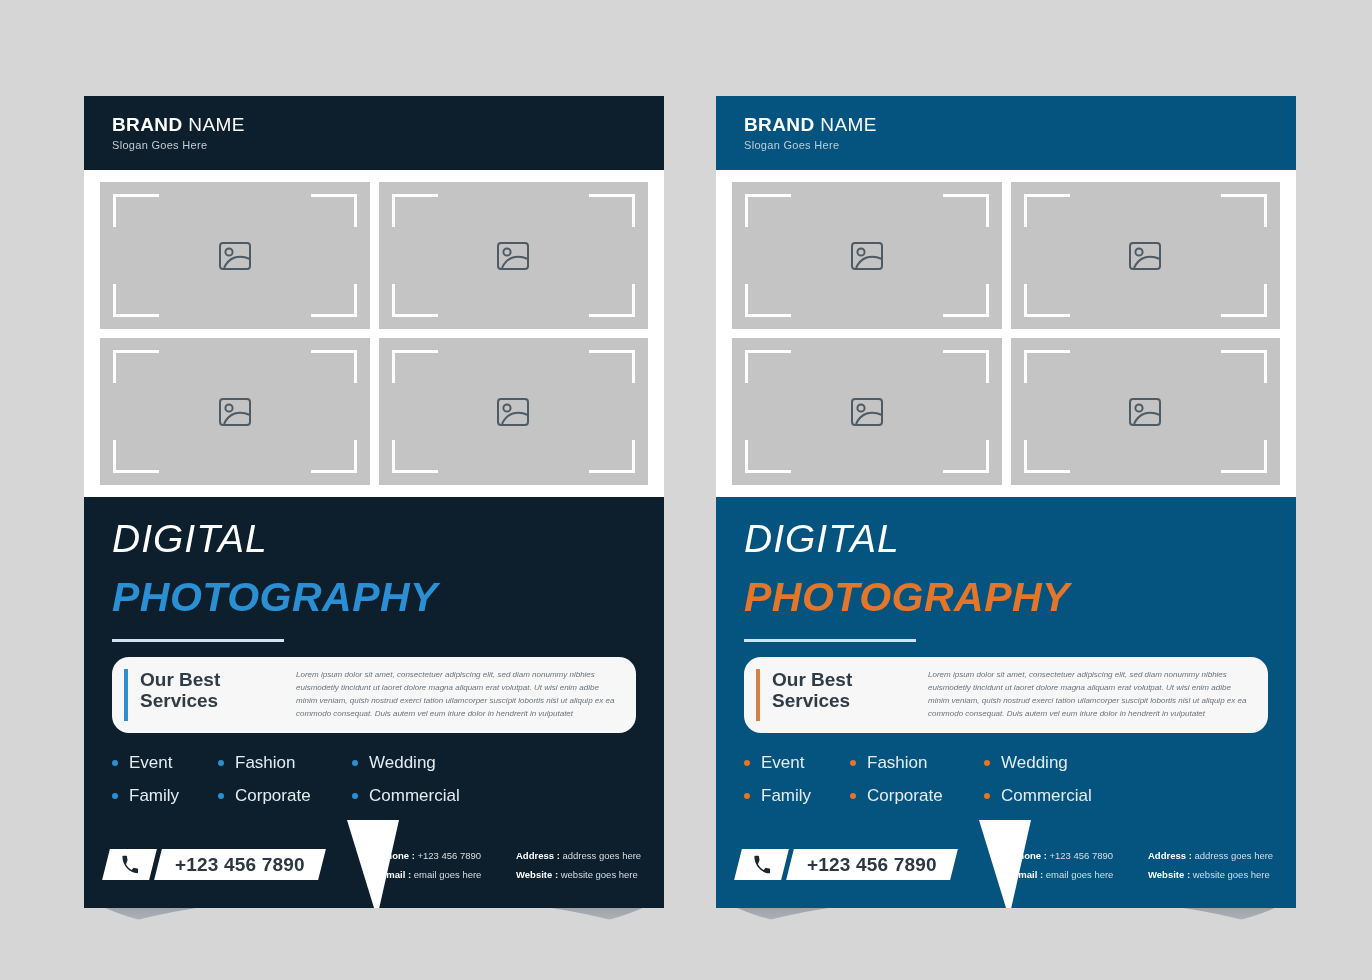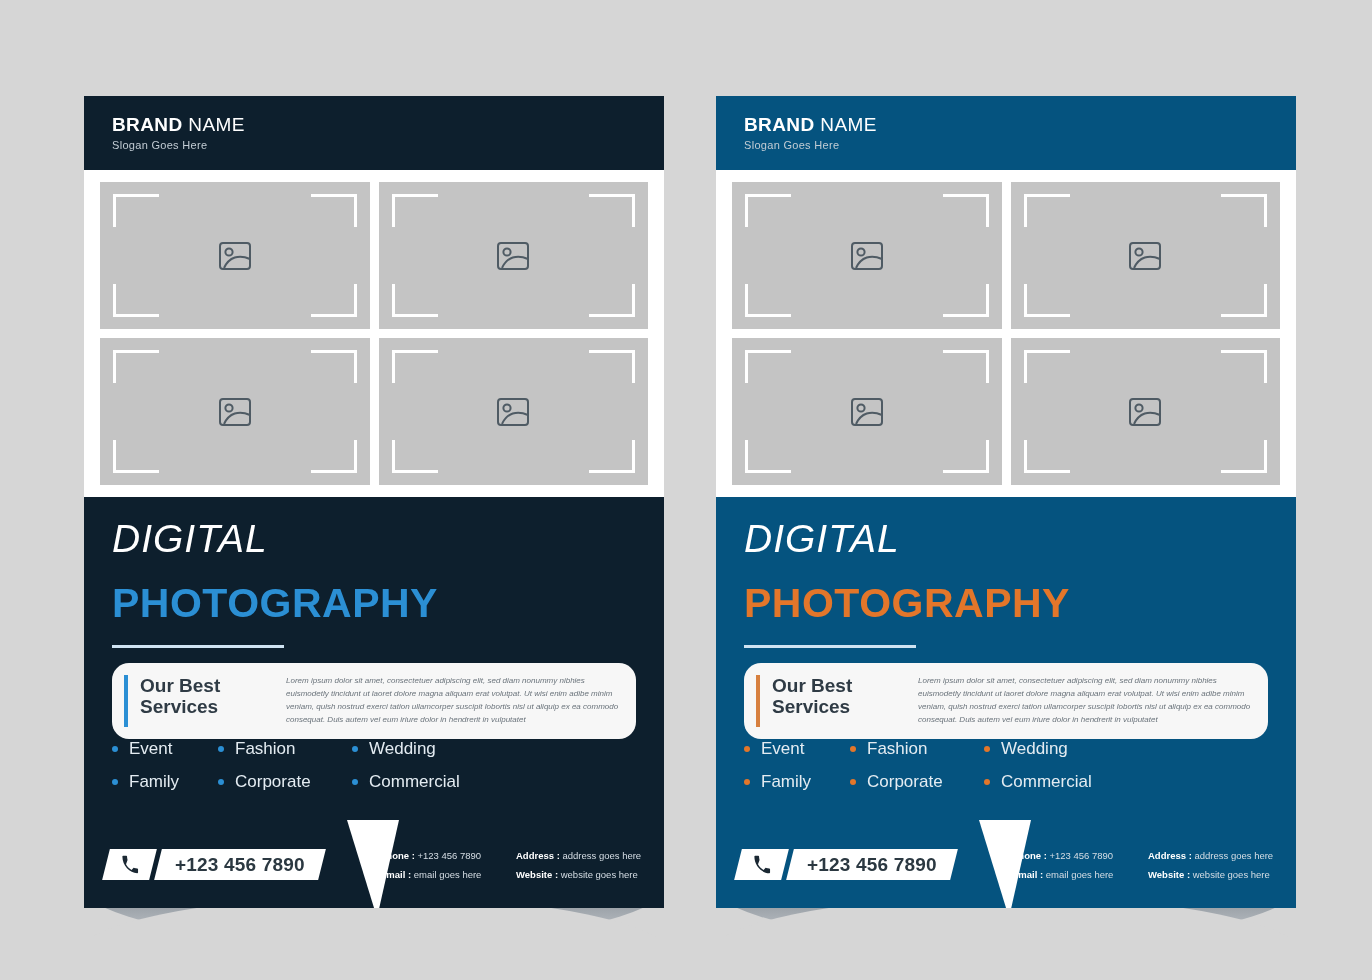--- a/index.html
+++ b/index.html
@@ -105,24 +105,25 @@
   .t1 {
     font-size: 39px;
     font-style: italic;
     font-weight: 300;
     color: #ffffff;
     letter-spacing: 1px;
     line-height: 1.05;
   }
   .t2 {
     font-size: 41px;
+    font-style: italic;
     font-weight: bold;
     letter-spacing: 0.5px;
     line-height: 1.15;
-    margin-top: 20px;
+    margin-top: 14px;
   }
   .dark .t2 { color: #2b8fd4; }
   .blue .t2 { color: #e3762a; }
 
   .rule {
     width: 172px;
     height: 3px;
     background: #cfe3f2;
     margin: 18px 0 15px 0;
   }
@@ -151,26 +152,27 @@
     color: #2f3b45;
     line-height: 1.12;
     width: 132px;
     flex: none;
   }
   .svc-text {
     font-size: 8px;
     font-style: italic;
     color: #6a737b;
     line-height: 1.62;
-    margin-left: 14px;
+    margin-left: 24px;
     flex: 1;
   }
 
   
   .bullets {
+    margin-top: 20px;
     display: grid;
     grid-template-columns: 106px 134px auto;
     row-gap: 13px;
   }
   .bl {
     display: flex;
     align-items: center;
     font-size: 17px;
     color: #e4ecf2;
     font-weight: 300;

